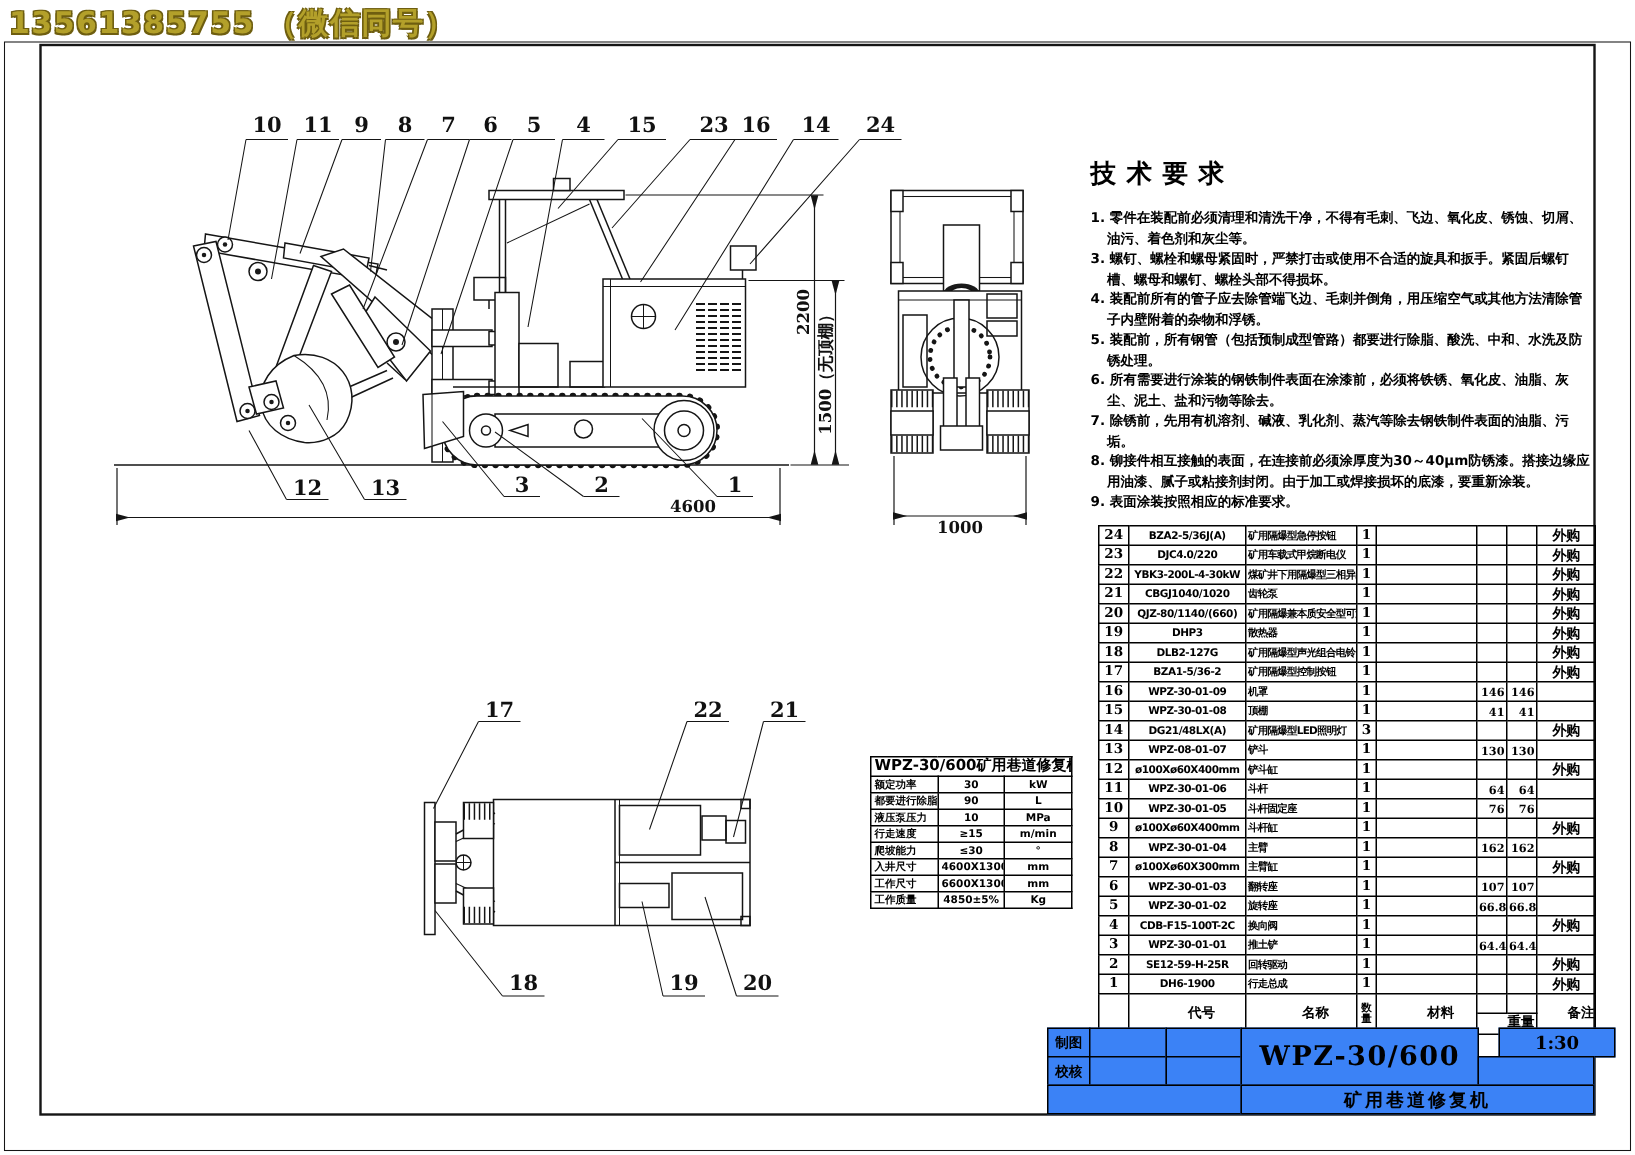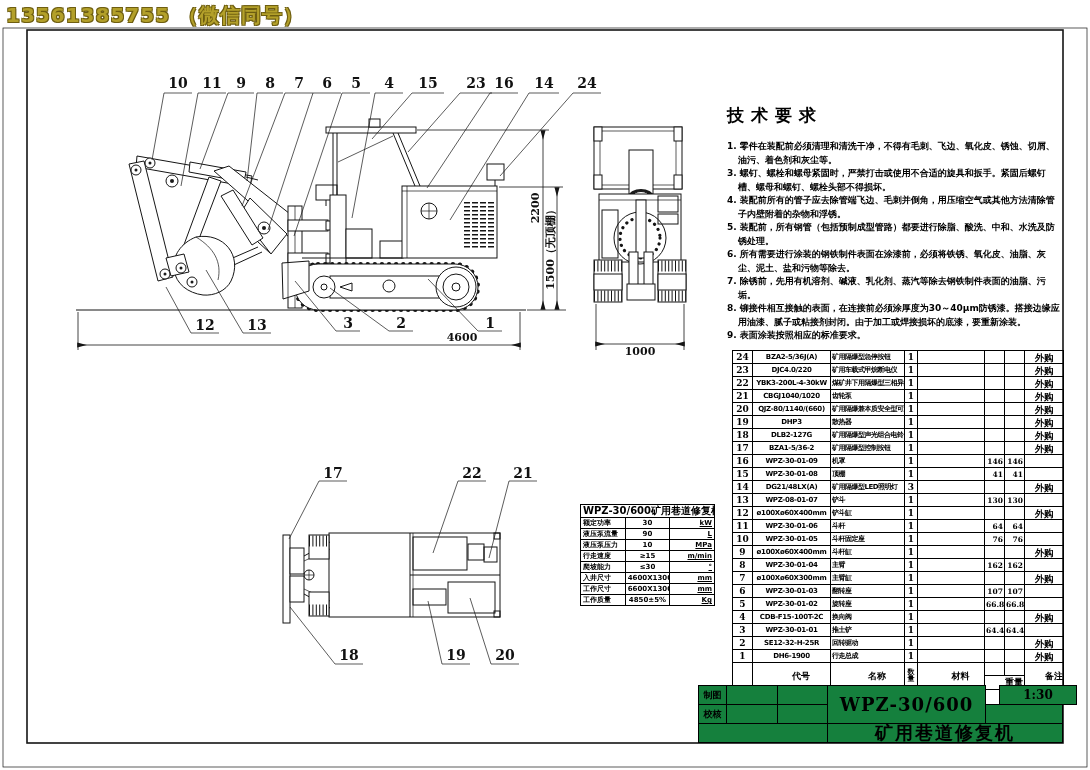--- a/index.html
+++ b/index.html
@@ -26,42 +26,42 @@
   #tech{position:absolute;left:727px;top:104px;width:334px;}
   #tech .t-title{text-align:left;font-size:17px;font-weight:bold;letter-spacing:7px;}
   #tech .t-items{margin-top:13px;}
   #tech .t-item{font-size:9px;font-weight:bold;line-height:13.5px;padding-left:11px;text-indent:-11px;}
   
   #params{position:absolute;left:580px;top:504px;width:135px;border-collapse:collapse;table-layout:fixed;}
   #params td{border:1px solid #000;height:10px;padding:0 2px;font-weight:bold;font-size:7px;
      line-height:10px;white-space:nowrap;overflow:hidden;}
   #params .p-title{font-size:10px;text-align:center;height:12px;}
   #params .pv{text-align:center;}
-  #params .pu{text-align:right;text-decoration:underline;}
+  #params .pu{text-align:center;}
   
   #bom{position:absolute;left:732px;top:350px;width:331px;border-collapse:collapse;table-layout:fixed;}
   #bom td,#bom th{border:1px solid #000;height:12px;padding:0 1px;line-height:11px;
      white-space:nowrap;overflow:hidden;font-weight:bold;}
   #bom td.c0{font:bold 9px "DejaVu Serif",serif;text-align:center;}
   #bom td.c1{font-size:7px;text-align:center;letter-spacing:-.3px;}
   #bom td.c2{font-size:7px;text-align:left;letter-spacing:-.5px;}
   #bom td.c3{font:bold 9px "DejaVu Serif",serif;text-align:center;}
   #bom td.c5,#bom td.c6{font:bold 7.5px "DejaVu Serif",serif;text-align:right;}
   #bom td.c7{font-size:9.5px;text-align:center;letter-spacing:-.5px;margin-left:36px;}
   #bom th{font-size:9px;text-align:center;padding-left:20px;}
   #bom th.vert{font-size:7px;line-height:7px;white-space:normal;padding:0;}
   #bom th.small{font-size:6.5px;}
   
   #tblock{position:absolute;left:698px;top:685px;width:365px;height:58px;}
   #tblock .cell{position:absolute;border:1px solid #000;box-sizing:border-box;
-     display:flex;align-items:center;justify-content:center;background:#15803d;}
+     display:flex;align-items:center;justify-content:center;background:#3b82f6;}
   #tblock .lbl{font-size:9px;font-weight:bold;}
   #tblock .model{font:bold 18px "DejaVu Serif",serif;letter-spacing:1px;}
   #tblock .scale{font:bold 12px "DejaVu Serif",serif;margin-left:14px;}
-  #tblock .pname{font-size:18px;font-weight:bold;letter-spacing:2px;font-family:Liberation Serif, serif;}
+  #tblock .pname{font-size:12px;font-weight:bold;letter-spacing:2px;font-family:Liberation Serif, serif;}
 </style>
 </head>
 <body>
 
 <div id="page">
 
   <div id="watermark">13561385755 （微信同号）</div>
 
   <svg width="1090" height="770" viewBox="0 0 1090 770">
     <defs>
@@ -316,21 +316,21 @@
     <tbody>
         <tr>
           <td class="p-title" colspan="3">WPZ-30/600矿用巷道修复机主要参数</td>
         </tr>
         <tr>
           <td class="pl">额定功率</td>
           <td class="pv">30</td>
           <td class="pu">kW</td>
         </tr>
         <tr>
-          <td class="pl">液压泵流量</td>
+          <td class="pl">都要进行除脂</td>
           <td class="pv">90</td>
           <td class="pu">L</td>
         </tr>
         <tr>
           <td class="pl">液压泵压力</td>
           <td class="pv">10</td>
           <td class="pu">MPa</td>
         </tr>
         <tr>
           <td class="pl">行走速度</td>
@@ -587,21 +587,21 @@
           <td class="c1">WPZ-30-01-01</td>
           <td class="c2">推土铲</td>
           <td class="c3">1</td>
           <td class="c4"></td>
           <td class="c5">64.4</td>
           <td class="c6">64.4</td>
           <td class="c7"></td>
         </tr>
         <tr>
           <td class="c0">2</td>
-          <td class="c1">SE12-32-H-25R</td>
+          <td class="c1">SE12-59-H-25R</td>
           <td class="c2">回转驱动</td>
           <td class="c3">1</td>
           <td class="c4"></td>
           <td class="c5"></td>
           <td class="c6"></td>
           <td class="c7">外购</td>
         </tr>
         <tr>
           <td class="c0">1</td>
           <td class="c1">DH6-1900</td>

